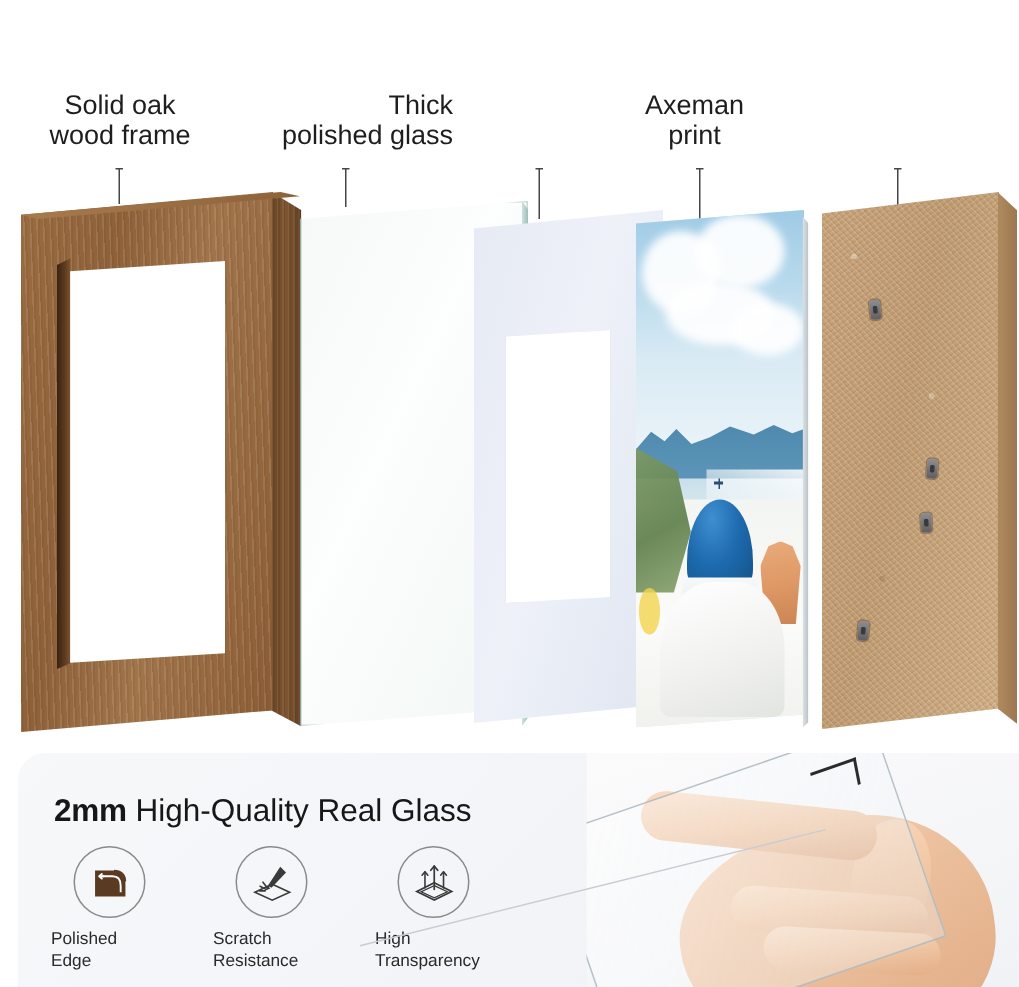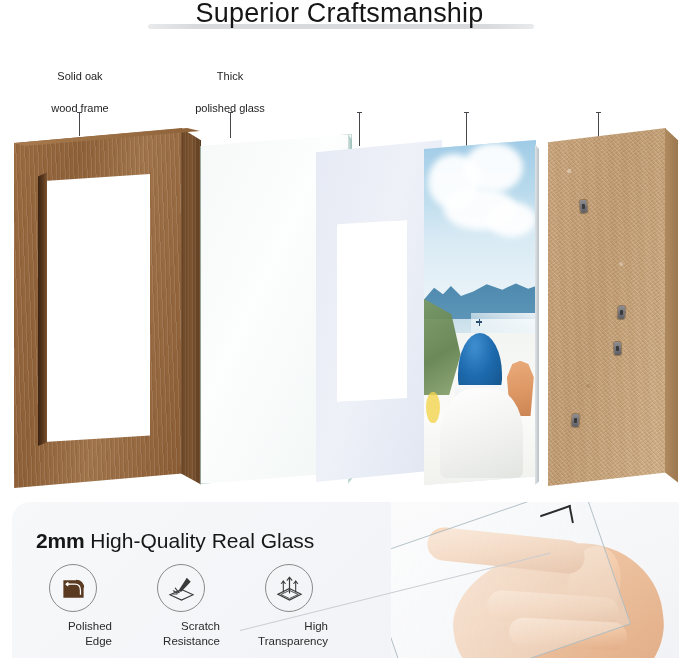--- a/index.html
+++ b/index.html
@@ -18,21 +18,21 @@
     border-radius:3px;
   }
   .title{
     position:absolute;left:0;top:-4px;width:679px;text-align:center;
     font-size:27px;letter-spacing:.2px;color:#161616;font-weight:400;
     line-height:34px;
   }
 
   
   .label{
-    position:absolute;text-align:center;font-size:11px;line-height:32px;
+    position:absolute;text-align:center;font-size:18px;line-height:20px;
     color:#1e1e1e;white-space:pre-line;font-weight:400;
   }
   .leader{position:absolute;width:1px;background:#45454a;}
   .leader::before{
     content:"";position:absolute;left:-2px;top:0;width:5px;height:1px;background:#45454a;
   }
 
   
   .part{position:absolute;}
 
@@ -177,21 +177,21 @@
   .panel{
     position:absolute;left:12px;top:502px;width:679px;height:156px;
     background:linear-gradient(135deg,#f7f8fa 0%,#f3f4f7 55%,#eef0f4 100%);
     border-top-left-radius:18px;overflow:hidden;
   }
   .panel-head{position:absolute;left:24px;top:27px;font-size:21px;color:#171717;white-space:nowrap;}
   .panel-head b{font-weight:700;letter-spacing:-.2px;}
   .panel-head span{font-weight:400;}
 
   .feat-row{position:absolute;left:22px;top:62px;display:flex;gap:30px;}
-  .feat{width:78px;text-align:right;}
+  .feat{width:78px;text-align:left;}
   .circ{
     width:46px;height:46px;border-radius:50%;border:1.4px solid #8a8a8a;
     margin:0 auto 7px;position:relative;display:flex;align-items:center;justify-content:center;
   }
   .feat-label{font-size:11.5px;line-height:15px;color:#2a2a2a;white-space:pre-line;}
 
   .hand-photo{
     position:absolute;right:0;top:0;width:300px;height:156px;overflow:hidden;
   }
   .hand-bg{position:absolute;inset:0;background:linear-gradient(160deg,#fbfbfc,#f1f2f5);}
@@ -228,35 +228,33 @@
   .diag-line{
     position:absolute;left:228px;top:128px;width:320px;height:1px;
     background:#c9ccd2;transform:rotate(-14deg);transform-origin:left center;
   }
 </style>
 </head>
 <body>
 
 <div class="stage">
 
-  <div class="title-wrap">
-    <div class="title-rule"></div>
-    <div class="title">Superior Craftsmanship</div>
-  </div>
 
   <div class="label" style="left:10px;top:60px;width:140px;">Solid oak
 wood frame</div>
   <div class="leader" style="left:79px;top:112px;height:24px;"></div>
 
-  <div class="label" style="left:158px;top:60px;width:144px;">Thick
+  <div class="label" style="left:158px;top:60px;width:144px;text-align:right;">Thick
 polished glass</div>
   <div class="leader" style="left:230px;top:112px;height:26px;"></div>
 
   <div class="leader" style="left:359px;top:112px;height:34px;"></div>
 
+  <div class="label" style="left:410px;top:60px;width:106px;">Axeman
+print</div>
   <div class="leader" style="left:466px;top:112px;height:36px;"></div>
 
   <div class="leader" style="left:598px;top:112px;height:28px;"></div>
 
   <div class="part frame">
     <div class="face"></div>
     <div class="side"></div>
     <div class="top-edge"></div>
     <div class="opening"></div>
     <div class="rabbet-l"></div>

